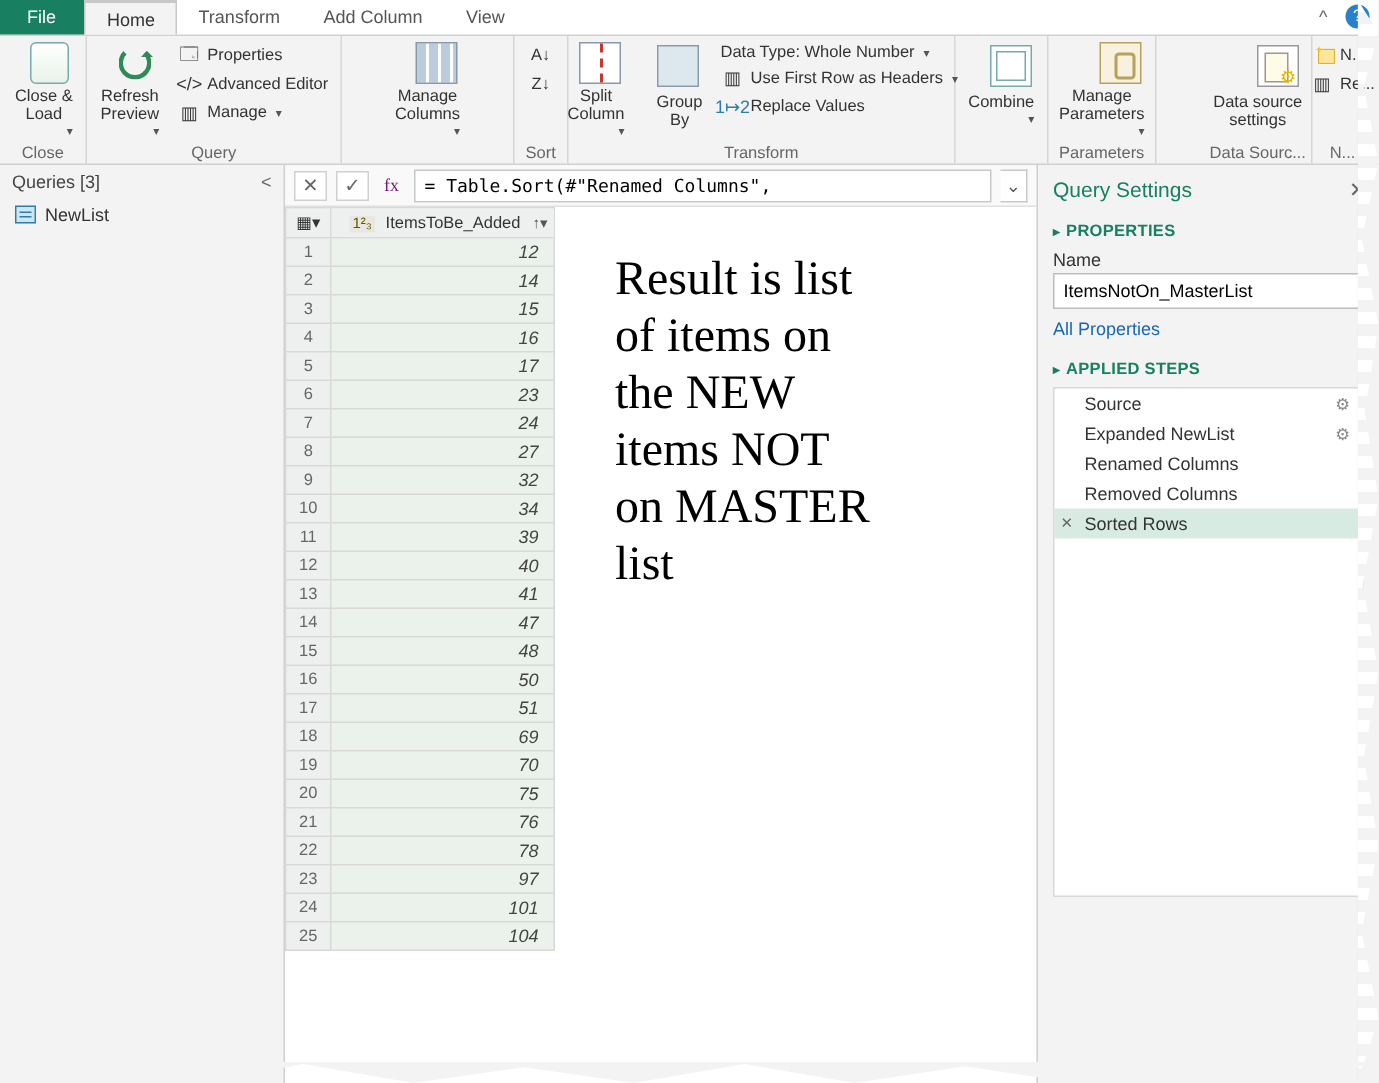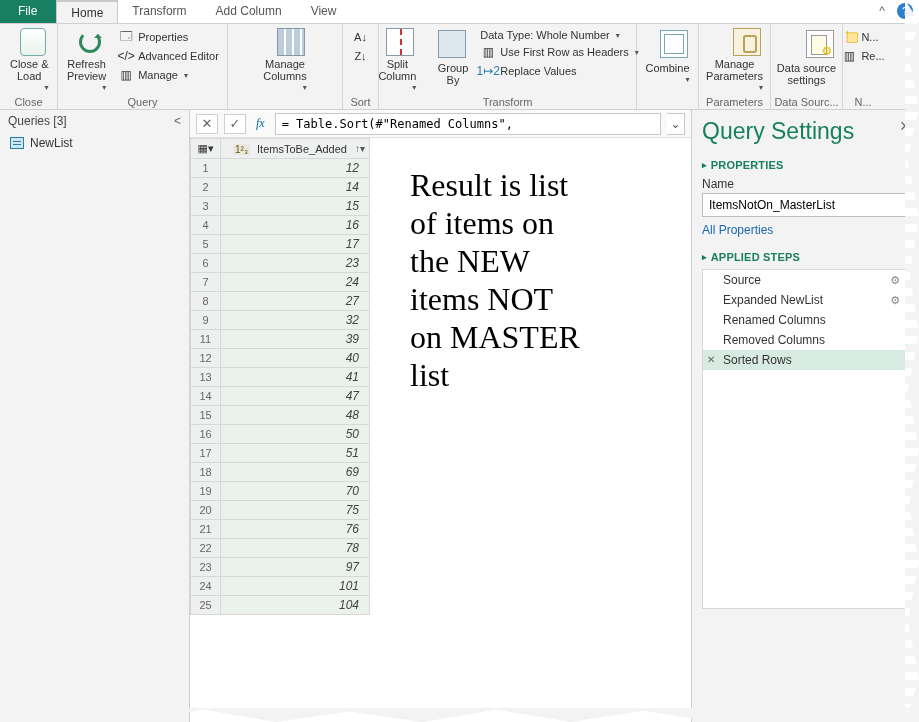--- a/index.html
+++ b/index.html
@@ -141,21 +141,21 @@
     padding: 2px 6px;
     border-bottom:1px solid #e0e0e0;
     background:#f9f9f9;
   }
   .fxbar .fxbtn {
     width:22px; height:20px; border:1px solid #d0d0d0;
     display:flex;align-items:center;justify-content:center;
     color:#666; font-size:13px; cursor:pointer; background:#fff;
   }
   .fxbar .fxlbl {
-    font-style: italic; color:#0369a1; font-family:"Segoe UI"; padding: 0 4px;
+    color:#701a75; font-family:"Segoe UI"; padding: 0 4px;
   }
   .fxbar .fxinput{
     flex:1; border:1px solid #c8c8c8; height:22px; padding:2px 6px;
     font-family: Consolas, monospace; font-size:12px;
     background:#fff;
   }
   .fxbar .fxdd {
     width:18px; height:22px; border:1px solid #c8c8c8; border-left:none;
     display:flex; align-items:center; justify-content:center;
     color:#555; cursor:pointer; background:#fff;
@@ -201,21 +201,21 @@
 
   
   .qsettings {
     width: 228px; min-width:228px;
     border-left: 1px solid #d0d0d0;
     background:#f3f3f3;
     padding: 8px 10px 4px 10px;
     position:relative;
   }
   .qsettings .qs-title{
-    color:#188060; font-size:23px; font-weight:400;
+    color:#188060; font-size:14px; font-weight:400;
   }
   .qsettings .qs-close{
     position:absolute; top:8px; right:8px; color:#666;
     font-size:14px; cursor:pointer;
   }
   .sec-head {
     display:flex; align-items:center; gap:4px;
     color:#188060; font-size:11px; font-weight:600;
     margin-top:14px; letter-spacing:.2px;
   }
@@ -409,21 +409,21 @@
         <div class="ricon">
             <div class="ic-param"></div>
           </div>
         <span style="white-space:pre;">Manage
 Parameters</span>
       </div>
     </div>
     <div class="rglabel">Parameters</div>
   </div>
 
-  <div class="rgroup" style="width:72px;">
+  <div class="rgroup" style="width:72px;margin-left:32px;">
     <div class="rrow">
       <div class="rbtn-large">
         <div class="ricon">
             <div class="ic-ds"></div>
           </div>
         <span style="white-space:pre;">Data source
 settings</span>
       </div>
     </div>
     <div class="rglabel">Data Sourc...</div>
@@ -512,20 +512,24 @@
             </tr>
             <tr>
               <td class="row-h">8</td>
               <td class="cell">27</td>
             </tr>
             <tr>
               <td class="row-h">9</td>
               <td class="cell">32</td>
             </tr>
             <tr>
+              <td class="row-h">10</td>
+              <td class="cell">34</td>
+            </tr>
+            <tr>
               <td class="row-h">11</td>
               <td class="cell">39</td>
             </tr>
             <tr>
               <td class="row-h">12</td>
               <td class="cell">40</td>
             </tr>
             <tr>
               <td class="row-h">13</td>
               <td class="cell">41</td>

